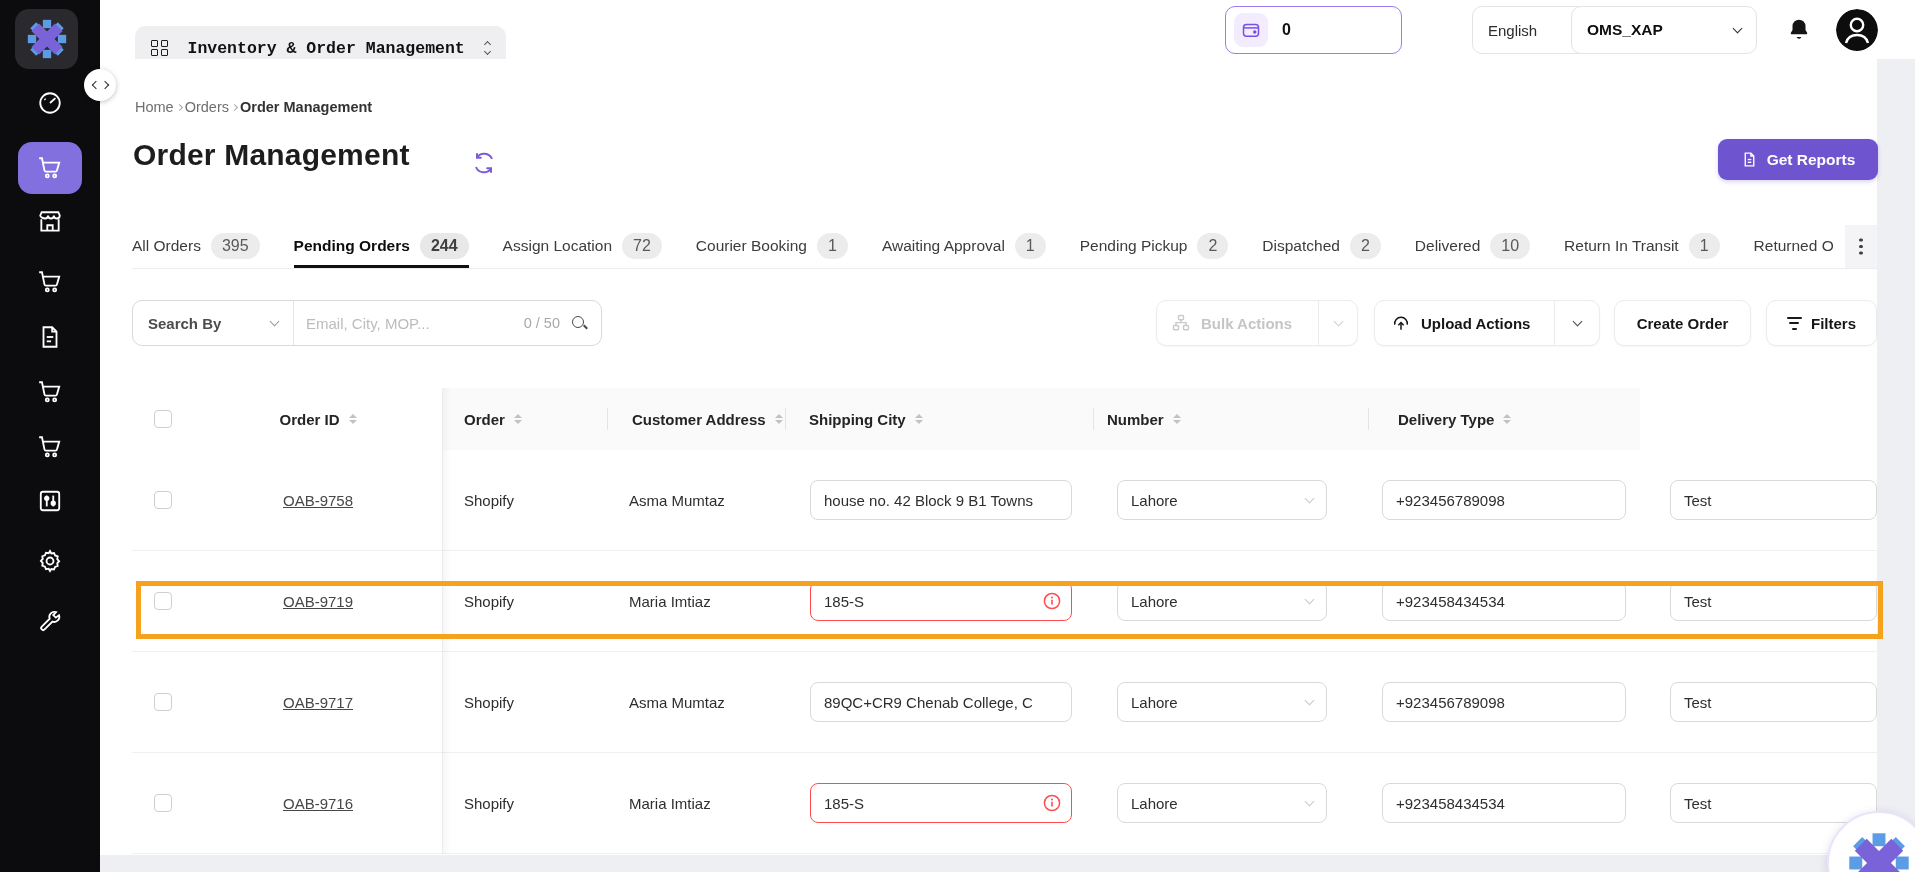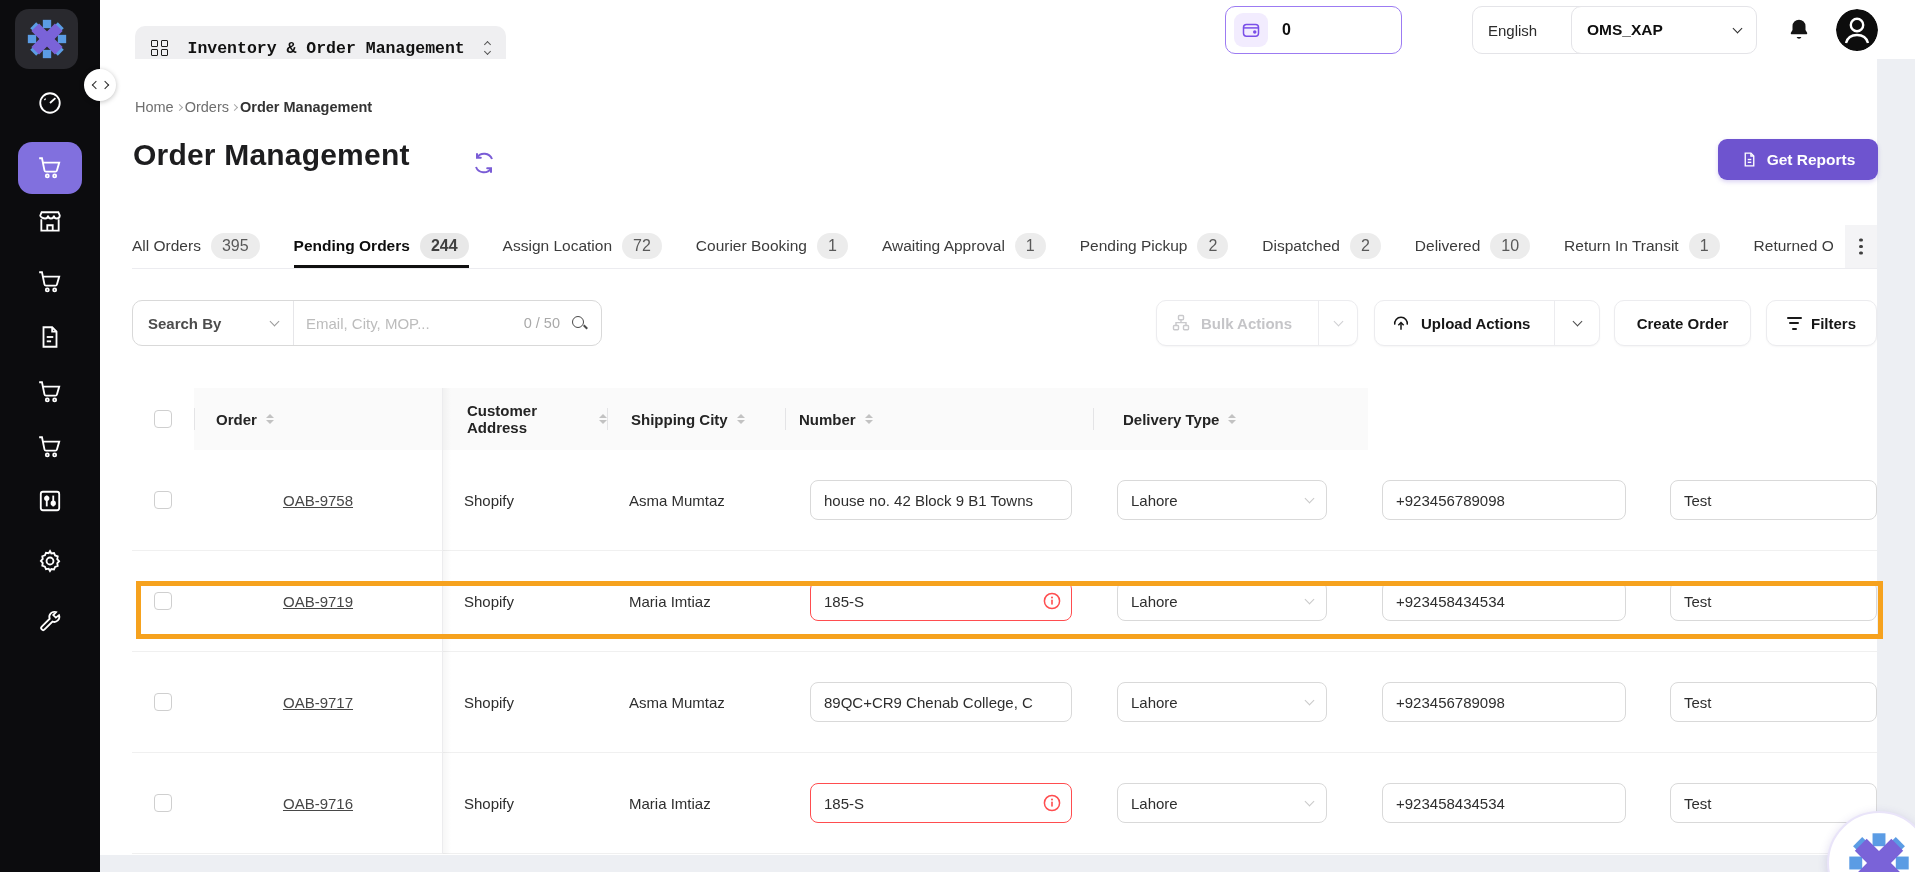--- a/index.html
+++ b/index.html
@@ -402,20 +402,27 @@
       <i></i>
     </span>
   <span>Filters</span>
 </div>
 
 <div id="table">
   <div id="thead" class="grid-row">
     <div class="th fixedcol c-center" style="display:flex;align-items:center;justify-content:center">
         <span class="cb"></span>
       </div>
+    <div class="th fixedcol" style="justify-content:center">
+        <span>Order ID</span>
+        <span class="sort">
+          <i class="u"></i>
+          <i class="d"></i>
+        </span>
+      </div>
     <div class="th pad22">
         <span class="vline"></span>
         <span>Order</span>
         <span class="sort">
           <i class="u"></i>
           <i class="d"></i>
         </span>
       </div>
     <div class="th pad25">
         <span class="vline"></span>

